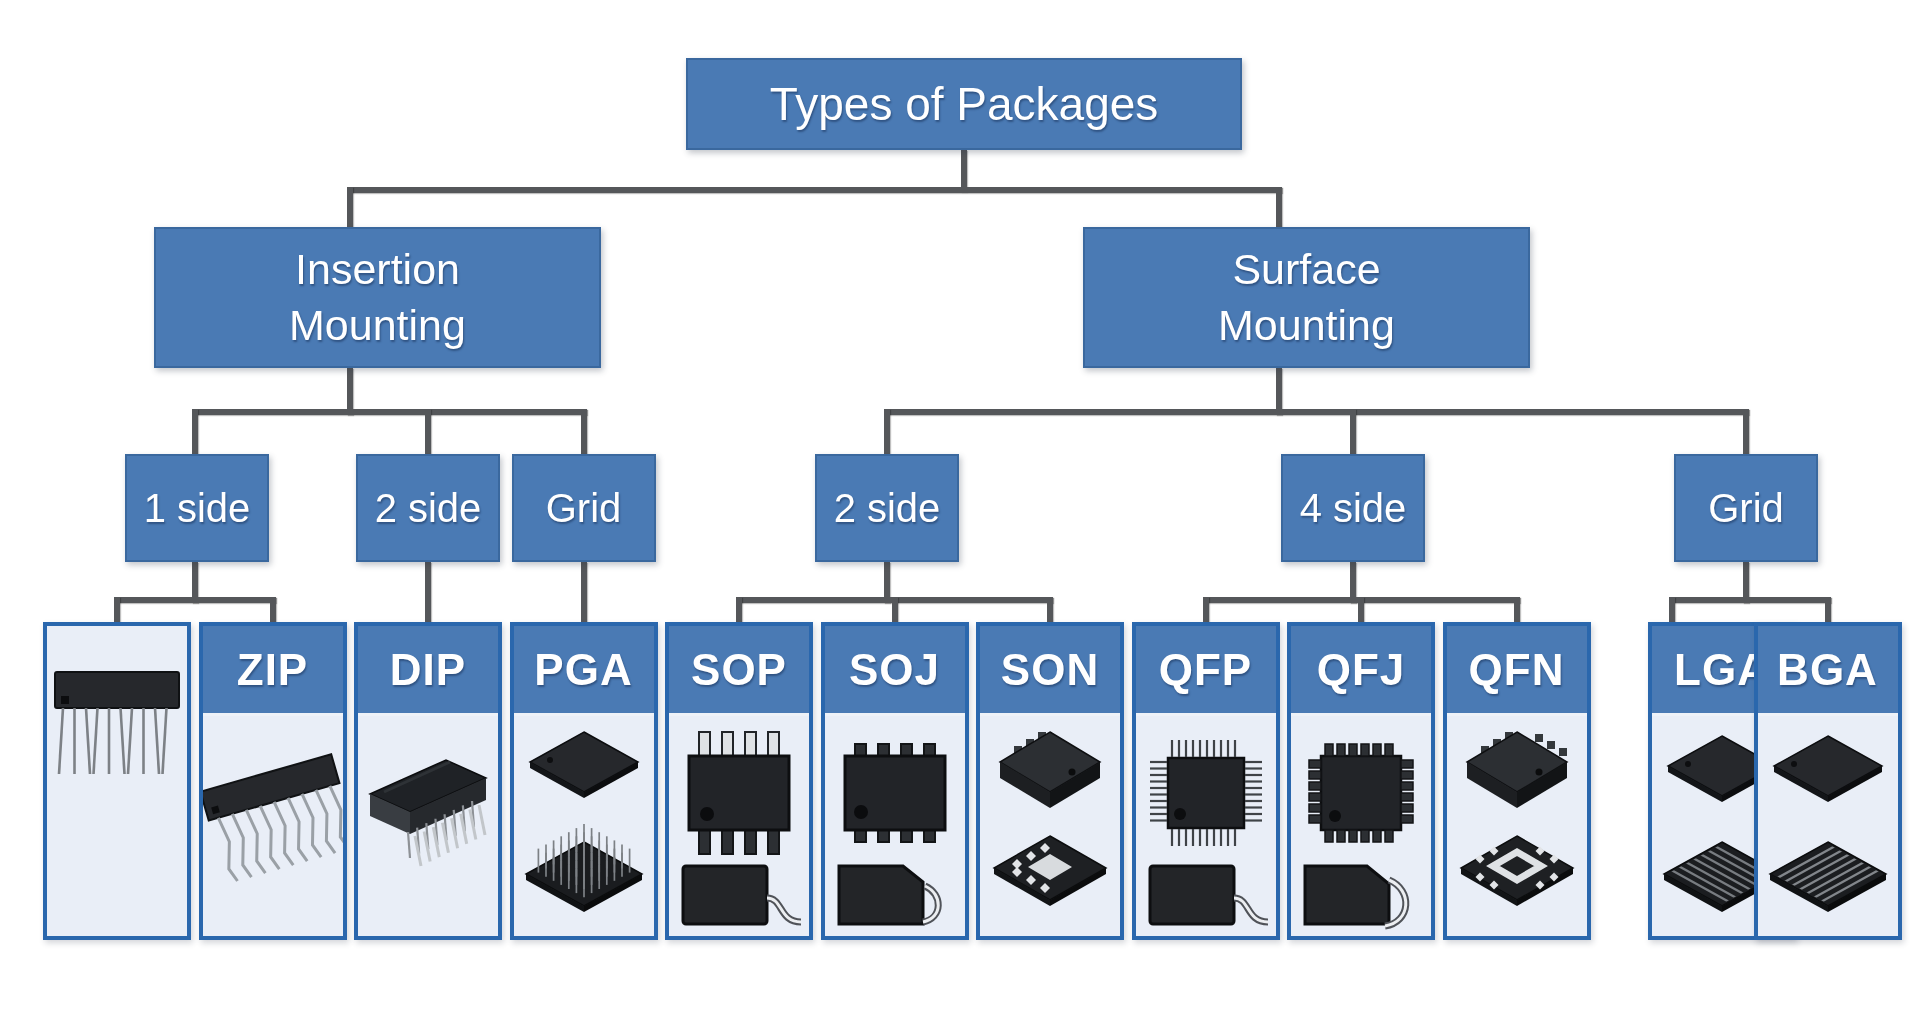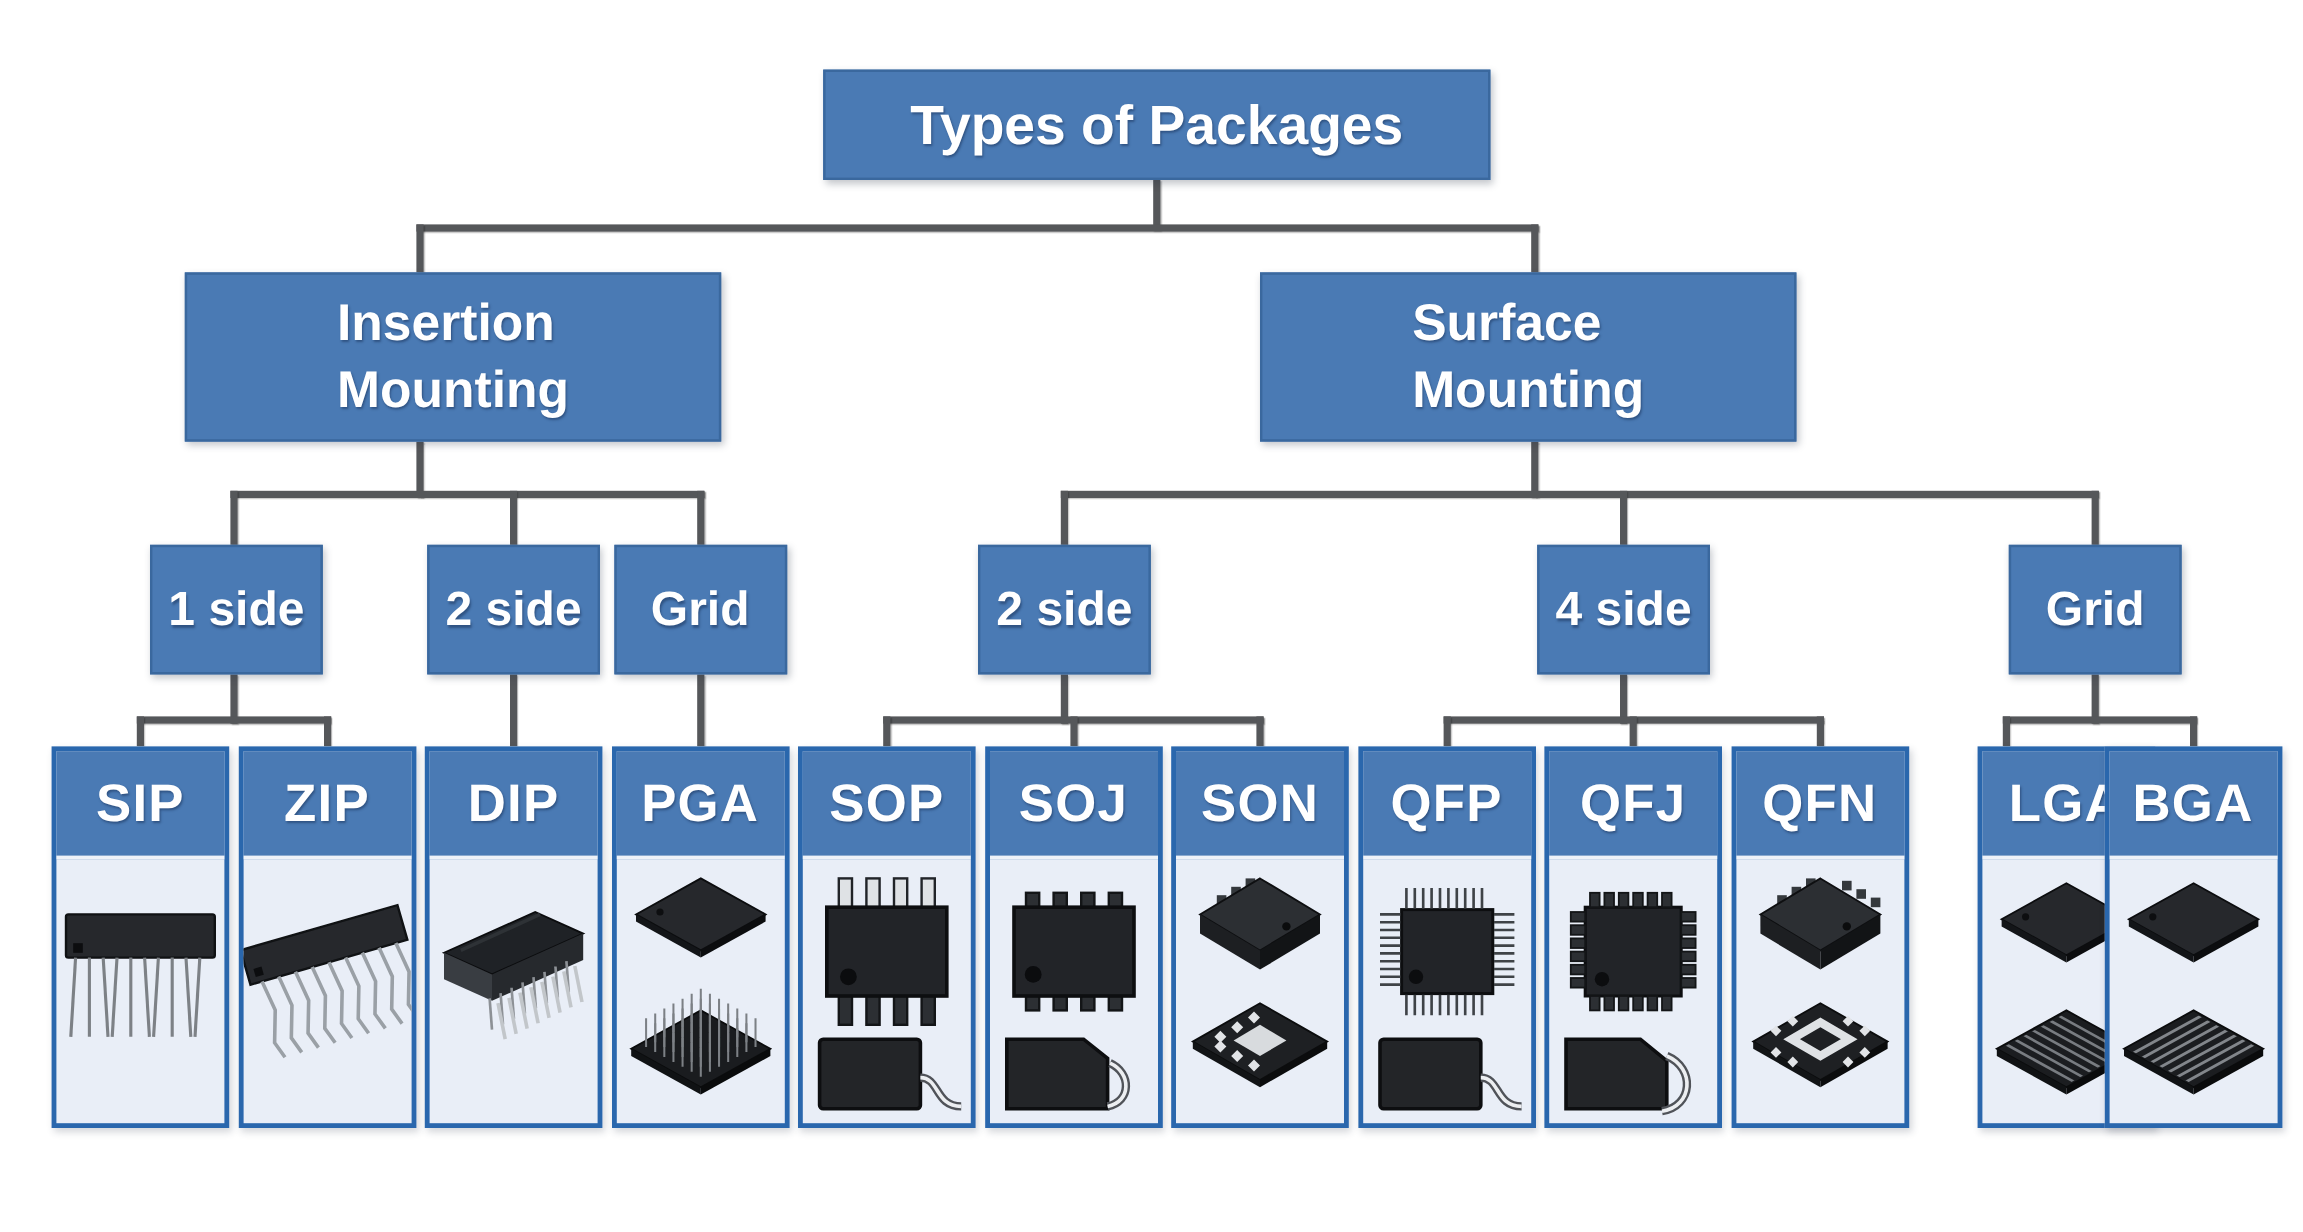--- a/index.html
+++ b/index.html
@@ -4,28 +4,28 @@
 <style>
   :root{
     --bg:#ffffff; --node-fill:#4a7ab4; --node-border:#3a689e; --node-text:#ffffff;
     --connector:#55575a; --card-border:#2a67ad; --card-bg:#e9eef7;
   }
   html,body{margin:0;padding:0;background:var(--bg);}
   .canvas{position:relative;width:1919px;height:1027px;background:var(--bg);
     font-family:"Liberation Sans",sans-serif;overflow:hidden;}
   .conn{position:absolute;background:var(--connector);box-shadow:1px 1px 1px rgba(0,0,0,.25);}
   .node{position:absolute;box-sizing:border-box;background:var(--node-fill);
-    border:2px solid var(--node-border);color:var(--node-text);font-weight:bold;
-    display:flex;align-items:center;justify-content:center;text-align:left;
+    border:2px solid var(--node-border);color:var(--node-text);font-weight:normal;
+    display:flex;align-items:center;justify-content:center;text-align:center;
     box-shadow:2px 3px 6px rgba(40,50,70,.28);
     text-shadow:1px 2px 2px rgba(15,35,70,.45);}
   .title-node{left:686px;top:58px;width:556px;height:92px;font-size:46px;}
   .l2-node{top:227px;width:447px;height:141px;font-size:43px;line-height:1.3;white-space:pre-line;}
   .l2-insertion{left:154px;}
-  .l2-surface{left:1050px;}
+  .l2-surface{left:1083px;}
   .group-node{top:454px;width:144px;height:108px;font-size:40px;}
   .card{position:absolute;top:622px;width:148px;height:318px;box-sizing:border-box;
     border:4px solid var(--card-border);background:var(--card-bg);
     box-shadow:2px 3px 6px rgba(40,50,70,.2);}
   .card-header{height:90px;box-sizing:border-box;background:var(--node-fill);
     border-bottom:3px solid #eef2f8;display:flex;align-items:center;justify-content:center;}
   .card-title{color:var(--node-text);font-weight:bold;font-size:44px;letter-spacing:1px;
     text-shadow:1px 2px 2px rgba(15,35,70,.45);}
   .card-body{height:220px;display:flex;align-items:center;justify-content:center;}
   svg.art{display:block;}
@@ -98,23 +98,20 @@
     <span>2 side</span>
   </div>
   <div class="node group-node" style="left:1281px">
     <span>4 side</span>
   </div>
   <div class="node group-node" style="left:1674px">
     <span>Grid</span>
   </div>
 
   <div class="card" style="left:43px">
-    <div class="card-header">
-      <span class="card-title">SIP</span>
-      </div>
     <div class="card-body">
       <svg class="art" width="140" height="220" viewBox="0 0 140 220">
           <rect x="8" y="46" width="124" height="36" rx="2" fill="#26282c" stroke="#0f1113" stroke-width="2"></rect>
           <rect x="14" y="70" width="8" height="8" fill="#0c0d0f"></rect>
           <line x1="16" y1="82" x2="12" y2="148" stroke="#7d8186" stroke-width="2.6"></line>
           <line x1="27.5" y1="82" x2="27.5" y2="148" stroke="#7d8186" stroke-width="2.6"></line>
           <line x1="39" y1="82" x2="43" y2="148" stroke="#7d8186" stroke-width="2.6"></line>
           <line x1="50.5" y1="82" x2="46.5" y2="148" stroke="#7d8186" stroke-width="2.6"></line>
           <line x1="62" y1="82" x2="62" y2="148" stroke="#7d8186" stroke-width="2.6"></line>
           <line x1="73.5" y1="82" x2="77.5" y2="148" stroke="#7d8186" stroke-width="2.6"></line>

